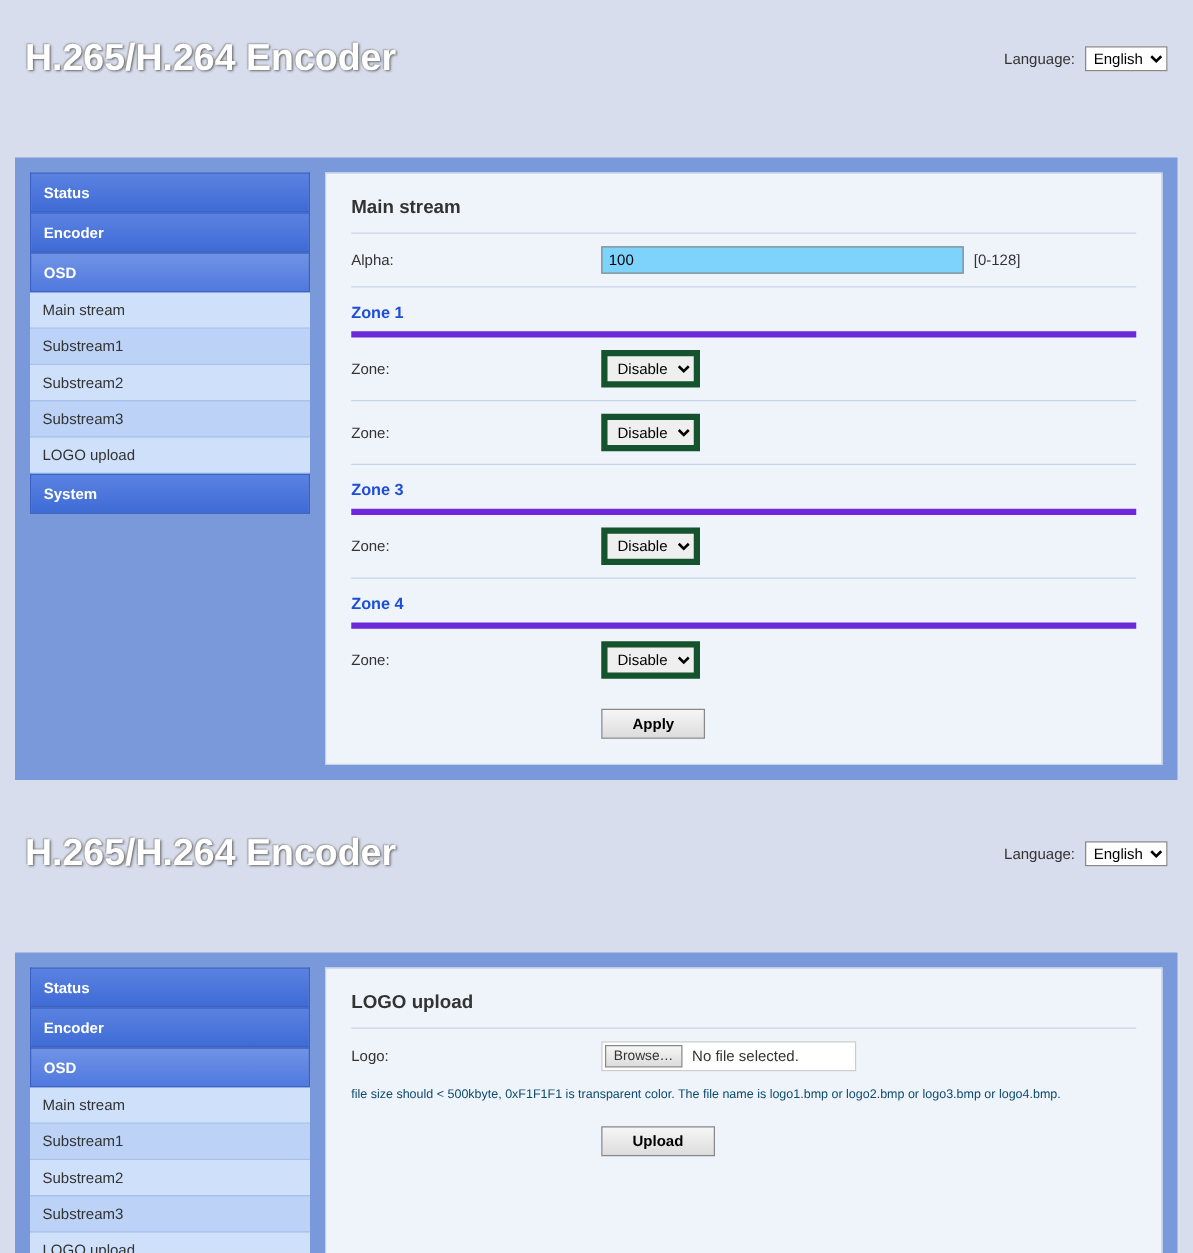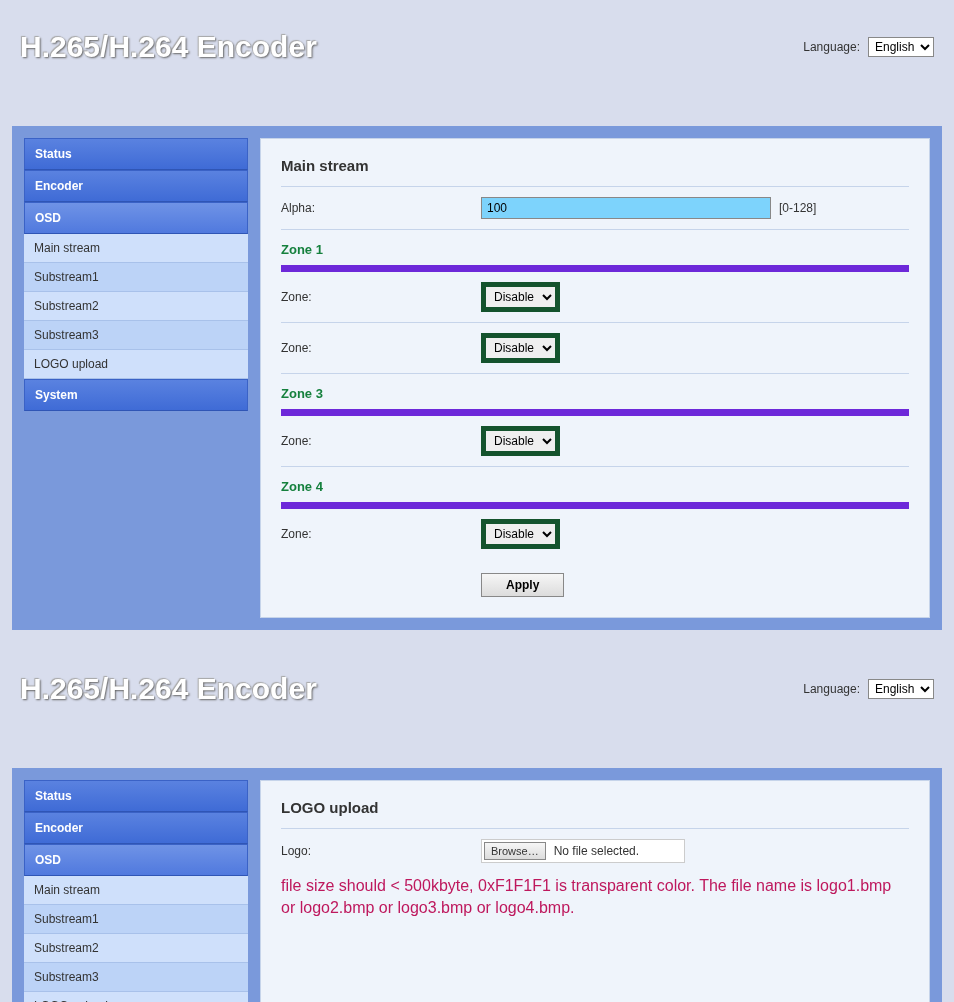--- a/index.html
+++ b/index.html
@@ -102,22 +102,22 @@
     width: 200px;
     flex: 0 0 200px;
     color: #333;
   }
   .row .control { flex: 0 0 auto; }
   .row .hint { padding-left: 8px; color: #333; }
   .zone-title {
     font-weight: bold;
     font-size: 13px;
     padding: 12px 0 8px 0;
-    border-bottom: 7px solid #6d28d9;
-    color: #15803d;
+    border-bottom: 5px solid #6d28d9;
+    color: #1d4ed8;
   }
   input[type="text"] {
     border: 1px solid #888;
     background: #7dd3fc;
     font-size: 12px;
     padding: 3px 5px;
     width: 290px;
   }
   select.zone-select {
     border: 5px solid #14532d;
@@ -152,22 +152,22 @@
     background: linear-gradient(#f6f6f6, #dcdcdc);
     font-size: 11px;
     padding: 2px 6px;
     cursor: pointer;
   }
   .file-picker .filetext {
     font-size: 12px;
     color: #333;
   }
   .note {
-    font-size: 16px;
-    color: #be185d;
+    font-size: 10px;
+    color: #0c4a6e;
     padding: 8px 0 4px 0;
     line-height: 1.4;
   }
   .section-block {
     margin-bottom: 0;
   }
 </style>
 </head>
 <body>
 
@@ -291,16 +291,19 @@
           <div class="control">
             <div class="file-picker">
               <span class="browse">Browse…</span>
               <span class="filetext">No file selected.</span>
             </div>
           </div>
         </div>
 
         <div class="note">file size should &lt; 500kbyte, 0xF1F1F1 is transparent color. The file name is logo1.bmp or logo2.bmp or logo3.bmp or logo4.bmp.</div>
 
+        <div class="btn-row">
+          <button class="btn">Upload</button>
+        </div>
       </div>
     </div>
   </div>
 </div>
 
 </body></html>

